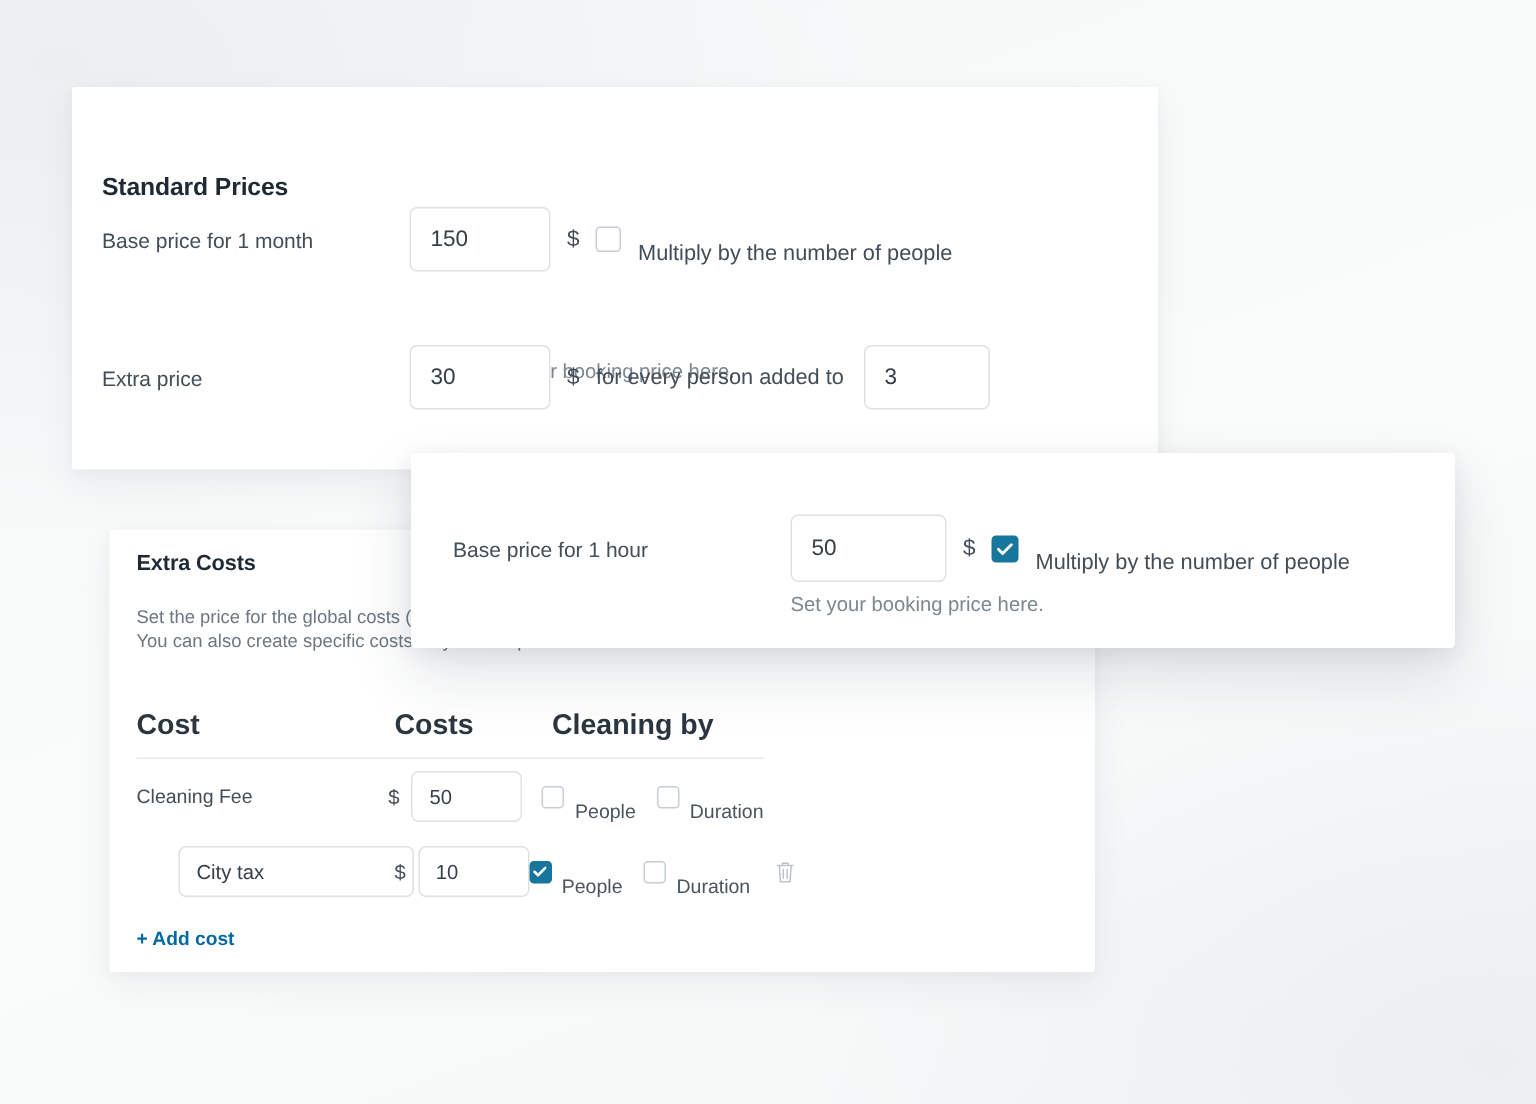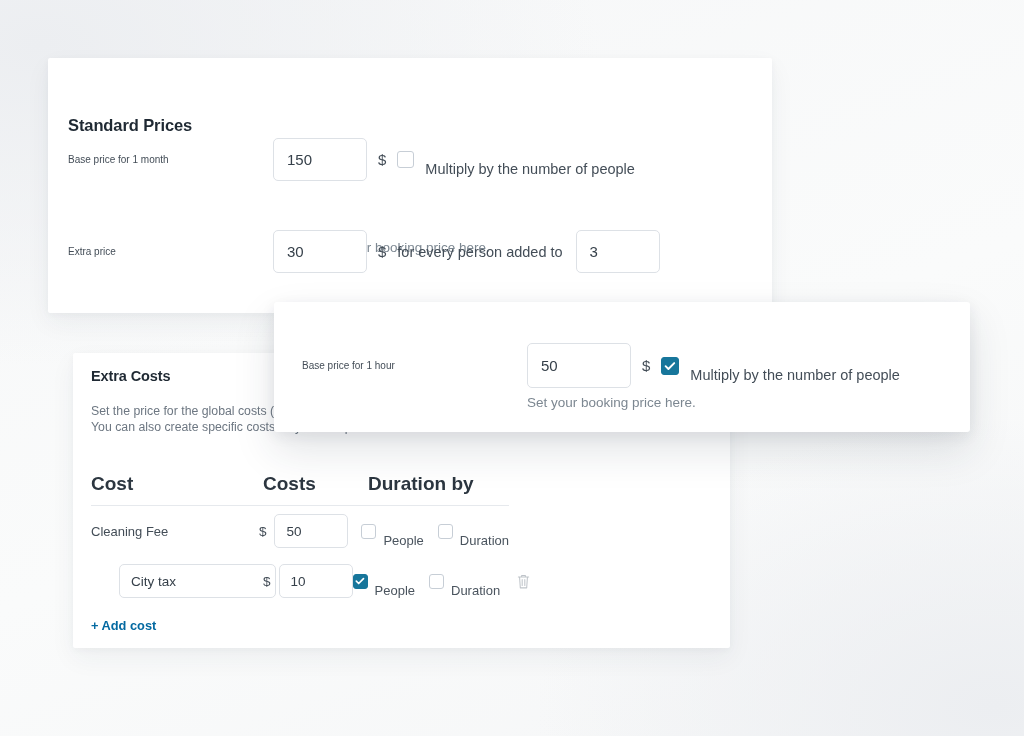--- a/index.html
+++ b/index.html
@@ -47,21 +47,21 @@
     font-size: 16.5px;
     font-weight: bold;
     color: #1f2933;
     letter-spacing: -0.1px;
   }
   #card-standard .card-title { position: absolute; left: 20px; top: 18px; margin-top: 40px; }
 
   .field-row { position: absolute; display: flex; align-items: center; }
 
   .field-label {
-    font-size: 10px;
+    font-size: 14px;
     color: #434d57;
     white-space: nowrap;
   }
 
   .txt-input {
     border: 1px solid #dde1e6;
     border-radius: 5px;
     background: #ffffff;
     font-family: "Liberation Sans", sans-serif;
     font-size: 15px;
@@ -243,21 +243,21 @@
 
   <div class="card-title">Extra Costs</div>
 
   <div id="extra-desc">Set the price for the global costs (created in the settings) if you want to apply extra costs to this bookable product.
 You can also create specific costs only for this product.</div>
 
   <div class="tbl">
     <div class="tbl-head">
       <div class="th col-cost">Cost</div>
       <div class="th col-amt">Costs</div>
-      <div class="th col-mul">Duration by</div>
+      <div class="th col-mul">Cleaning by</div>
     </div>
 
     <div class="tbl-row">
       <div class="col-cost">
         <span class="cost-name">Cleaning Fee</span>
       </div>
       <div class="col-amt" style="display:flex; align-items:center;">
         <span class="dollar-sm">$</span>
         <input class="txt-input in-amt-sm" type="text" value="50" style="">
       </div>

